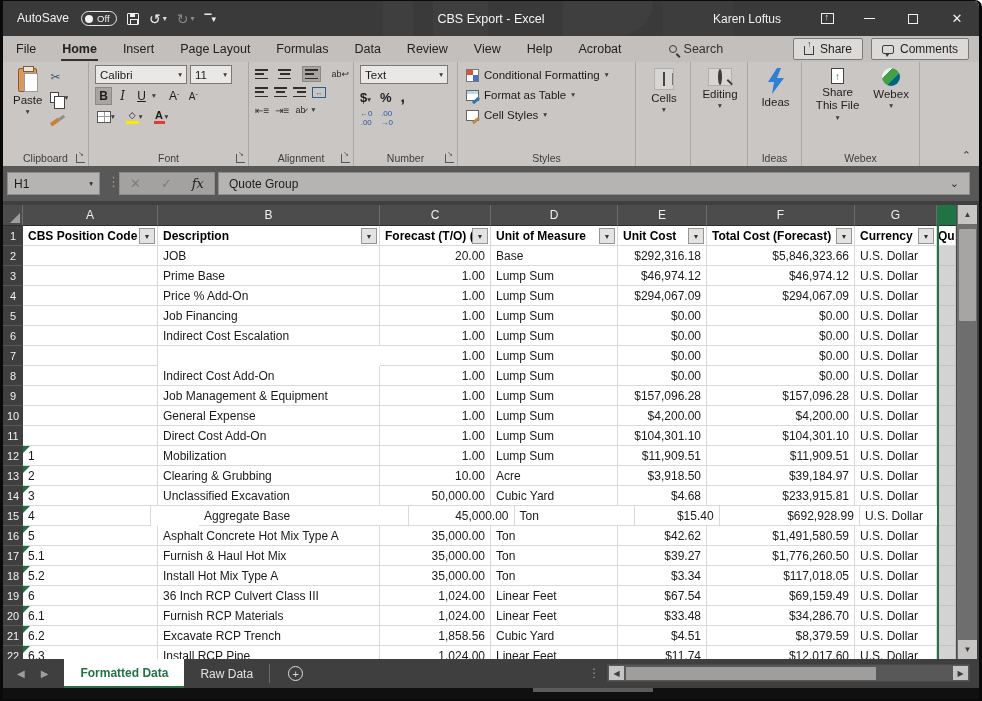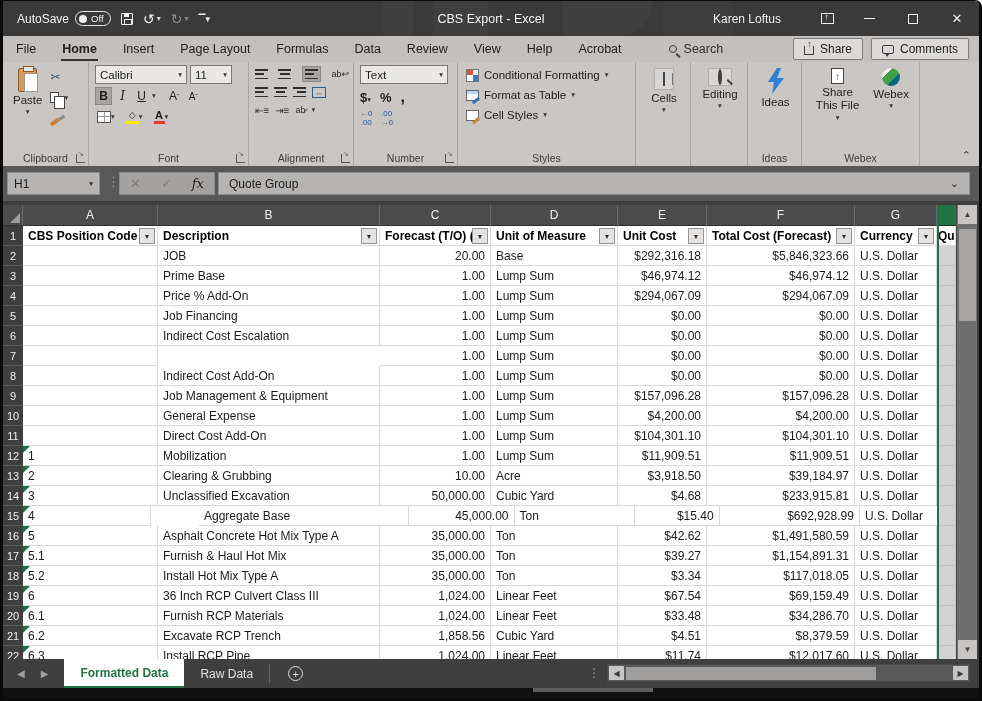--- a/index.html
+++ b/index.html
@@ -3,21 +3,21 @@
 <meta charset="utf-8">
 <style>
   * { margin:0; padding:0; box-sizing:border-box; }
   html,body { width:982px; height:701px; background:#fff; font-family:"Liberation Sans", sans-serif; overflow:hidden; }
   .window { position:absolute; left:0; top:0; width:982px; height:701px; background:#c9c6c4; border:3px solid #0a0a0a; border-top-width:1px; border-bottom-width:2px; border-top-right-radius:7px; overflow:hidden; }
 
   
   .titlebar { position:absolute; left:0; top:0; width:976px; height:35px; background:#3a3a3a; color:#f2f2f2; border-top-right-radius:5px; overflow:hidden; }
   .titlebar .deco { position:absolute; top:0; height:35px; background:#434343; }
   .qat { position:absolute; left:14px; top:0; height:35px; display:flex; align-items:center; gap:10px; font-size:12px; }
-  .autosave { display:flex; align-items:center; gap:6px; }
+  .autosave { display:flex; align-items:flex-start; gap:12px; }
   .pill { width:36px; height:15px; border:1px solid #e8e8e8; border-radius:8px; display:flex; align-items:center; gap:4px; padding:0 3px; }
   .pill .dot { width:8px; height:8px; border-radius:50%; background:#f2f2f2; }
   .pill .st { font-size:9.5px; color:#f2f2f2; }
   .qbtn { display:flex; align-items:center; gap:2px; color:#f2f2f2; font-size:14px; }
   .qbtn .dd { font-size:8px; color:#dcdcdc; }
   .qbtn.dim, .qbtn.dim .dd { color:#8a8a8a; }
   .save-ico { width:12px; height:12px; border:1.5px solid #f0f0f0; border-radius:1px; position:relative; }
   .save-ico:before { content:""; position:absolute; left:2px; top:-1px; width:5px; height:4px; background:#f0f0f0; }
   .save-ico:after { content:""; position:absolute; left:1.5px; bottom:0; width:6px; height:4px; border:1px solid #f0f0f0; border-bottom:none; }
   .title-text { position:absolute; left:0; right:0; top:0; height:35px; display:flex; align-items:center; justify-content:center; font-size:12.5px; color:#f5f5f5; pointer-events:none; }
@@ -655,21 +655,21 @@
             <span class="cell " style="width: 82px;">U.S. Dollar</span>
             <span class="cell hsel" style="width: 19px;"></span>
           </div>
           <div class="grow">
             <span class="rh">17</span>
             <span class="cell  flagged" style="width: 135px;">5.1</span>
             <span class="cell " style="width: 222px;">Furnish &amp; Haul Hot Mix</span>
             <span class="cell num" style="width: 111px;">35,000.00</span>
             <span class="cell " style="width: 127px;">Ton</span>
             <span class="cell num" style="width: 89px;">$39.27</span>
-            <span class="cell num" style="width: 148px;">$1,154,891.31</span>
+            <span class="cell num" style="width: 148px;">$1,776,260.50</span>
             <span class="cell " style="width: 82px;">U.S. Dollar</span>
             <span class="cell hsel" style="width: 19px;"></span>
           </div>
           <div class="grow">
             <span class="rh">18</span>
             <span class="cell  flagged" style="width: 135px;">5.2</span>
             <span class="cell " style="width: 222px;">Install Hot Mix Type A</span>
             <span class="cell num" style="width: 111px;">35,000.00</span>
             <span class="cell " style="width: 127px;">Ton</span>
             <span class="cell num" style="width: 89px;">$3.34</span>

